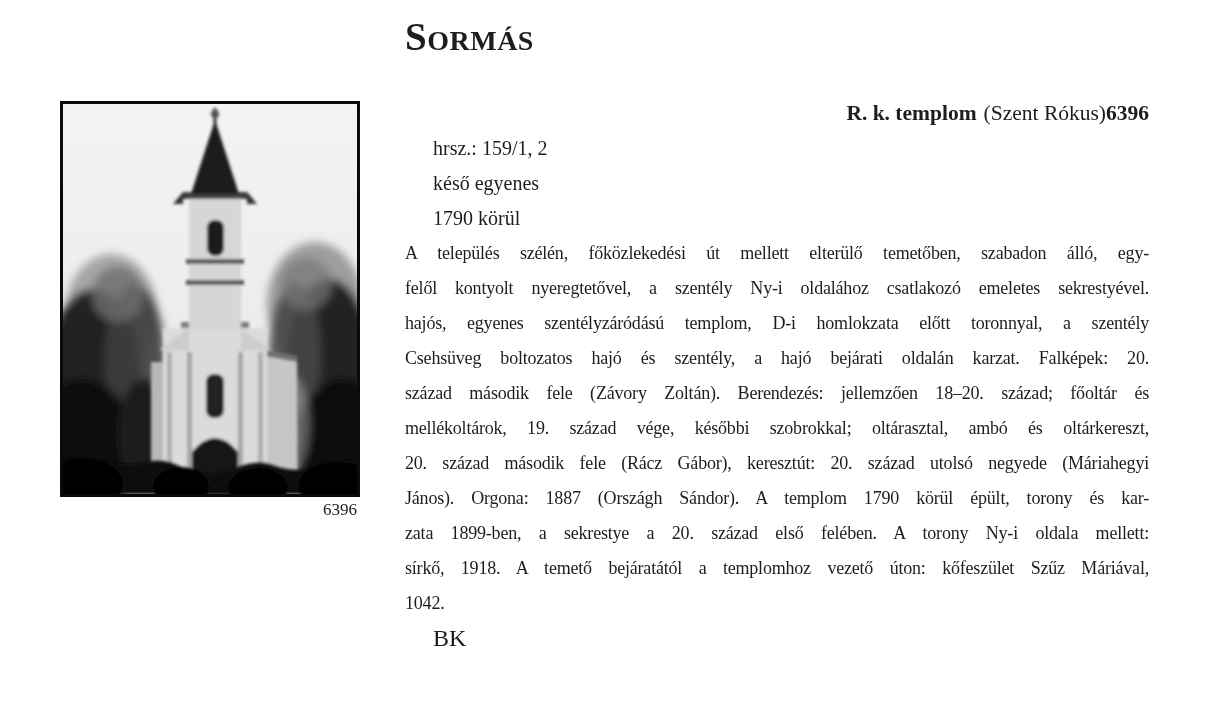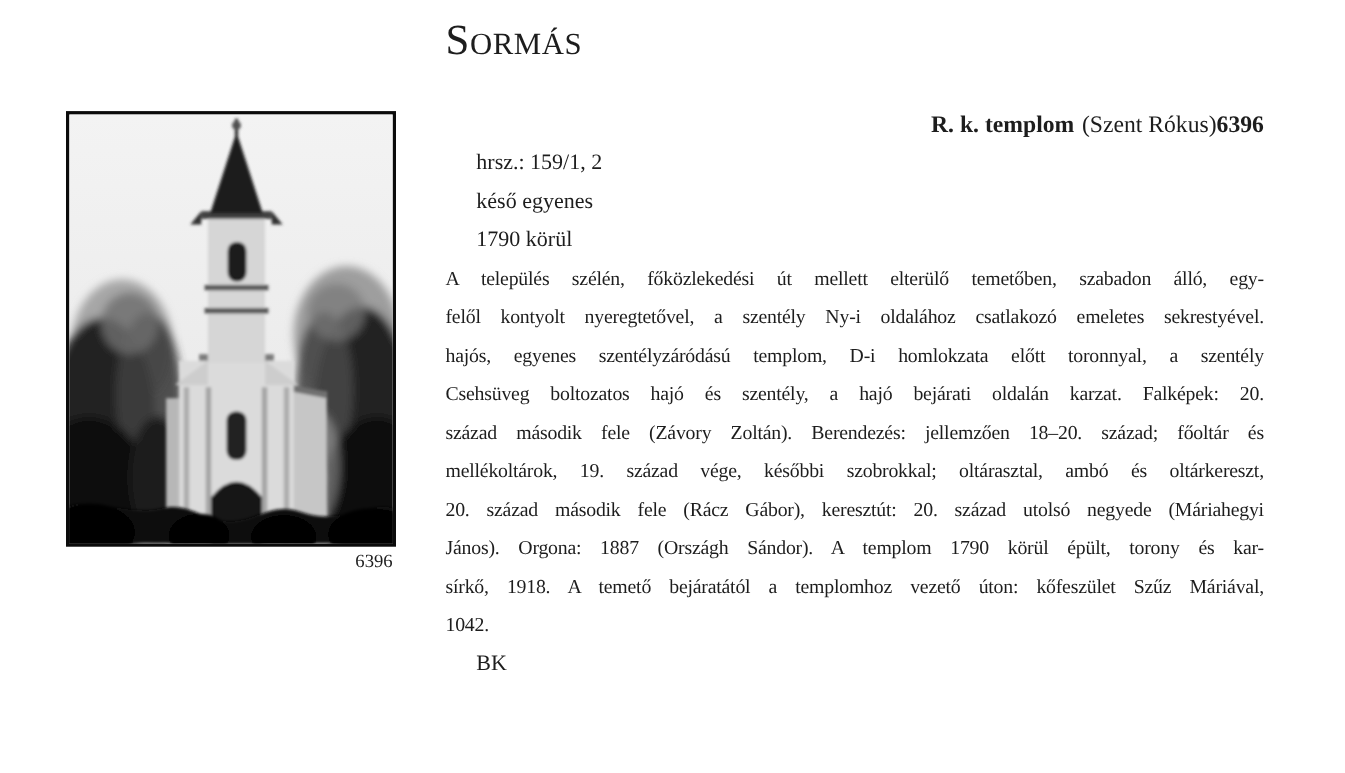--- a/index.html
+++ b/index.html
@@ -15,21 +15,21 @@
   }
   .page { position: absolute; inset: 0; }
 
   
   .title {
     position: absolute;
     left: 405px;
     top: 14px;
     margin: 0;
     font-size: 28px;
-    font-weight: normal;
+    font-weight: bold;
     text-transform: uppercase;
     letter-spacing: 0.5px;
   }
   .title::first-letter { font-size: 39px; }
 
   
   .photo-frame {
     position: absolute;
     left: 60px;
     top: 101px;
@@ -73,21 +73,21 @@
 
   .body { font-size: 18px; letter-spacing: -0.2px; }
   .body .body-line {
     text-align: justify;
     text-align-last: justify;
   }
   .body .body-line.last {
     text-align-last: left;
   }
 
-  .signature { padding-left: 28px; font-size: 20px; }
+  .signature { padding-left: 28px; font-size: 24px; }
 </style>
 </head>
 <body>
 
 <div class="page">
 
   <h1 class="title">Sormás</h1>
 
   <figure class="photo-frame" style="margin:0">
     <svg viewBox="0 0 294 390" preserveAspectRatio="none">
@@ -178,20 +178,21 @@
 
     <div class="body">
       <div class="body-line">A település szélén, főközlekedési út mellett elterülő temetőben, szabadon álló, egy-</div>
       <div class="body-line">felől kontyolt nyeregtetővel, a szentély Ny-i oldalához csatlakozó emeletes sekrestyével.</div>
       <div class="body-line">hajós, egyenes szentélyzáródású templom, D-i homlokzata előtt toronnyal, a szentély</div>
       <div class="body-line">Csehsüveg boltozatos hajó és szentély, a hajó bejárati oldalán karzat. Falképek: 20.</div>
       <div class="body-line">század második fele (Závory Zoltán). Berendezés: jellemzően 18–20. század; főoltár és</div>
       <div class="body-line">mellékoltárok, 19. század vége, későbbi szobrokkal; oltárasztal, ambó és oltárkereszt,</div>
       <div class="body-line">20. század második fele (Rácz Gábor), keresztút: 20. század utolsó negyede (Máriahegyi</div>
       <div class="body-line">János). Orgona: 1887 (Országh Sándor). A templom 1790 körül épült, torony és kar-</div>
+      <div class="body-line">zata 1899-ben, a sekrestye a 20. század első felében. A torony Ny-i oldala mellett:</div>
       <div class="body-line">sírkő, 1918. A temető bejáratától a templomhoz vezető úton: kőfeszület Szűz Máriával,</div>
       <div class="body-line last">1042.</div>
     </div>
 
     <div class="signature">BK</div>
 
   </div>
 
 </div>
 

